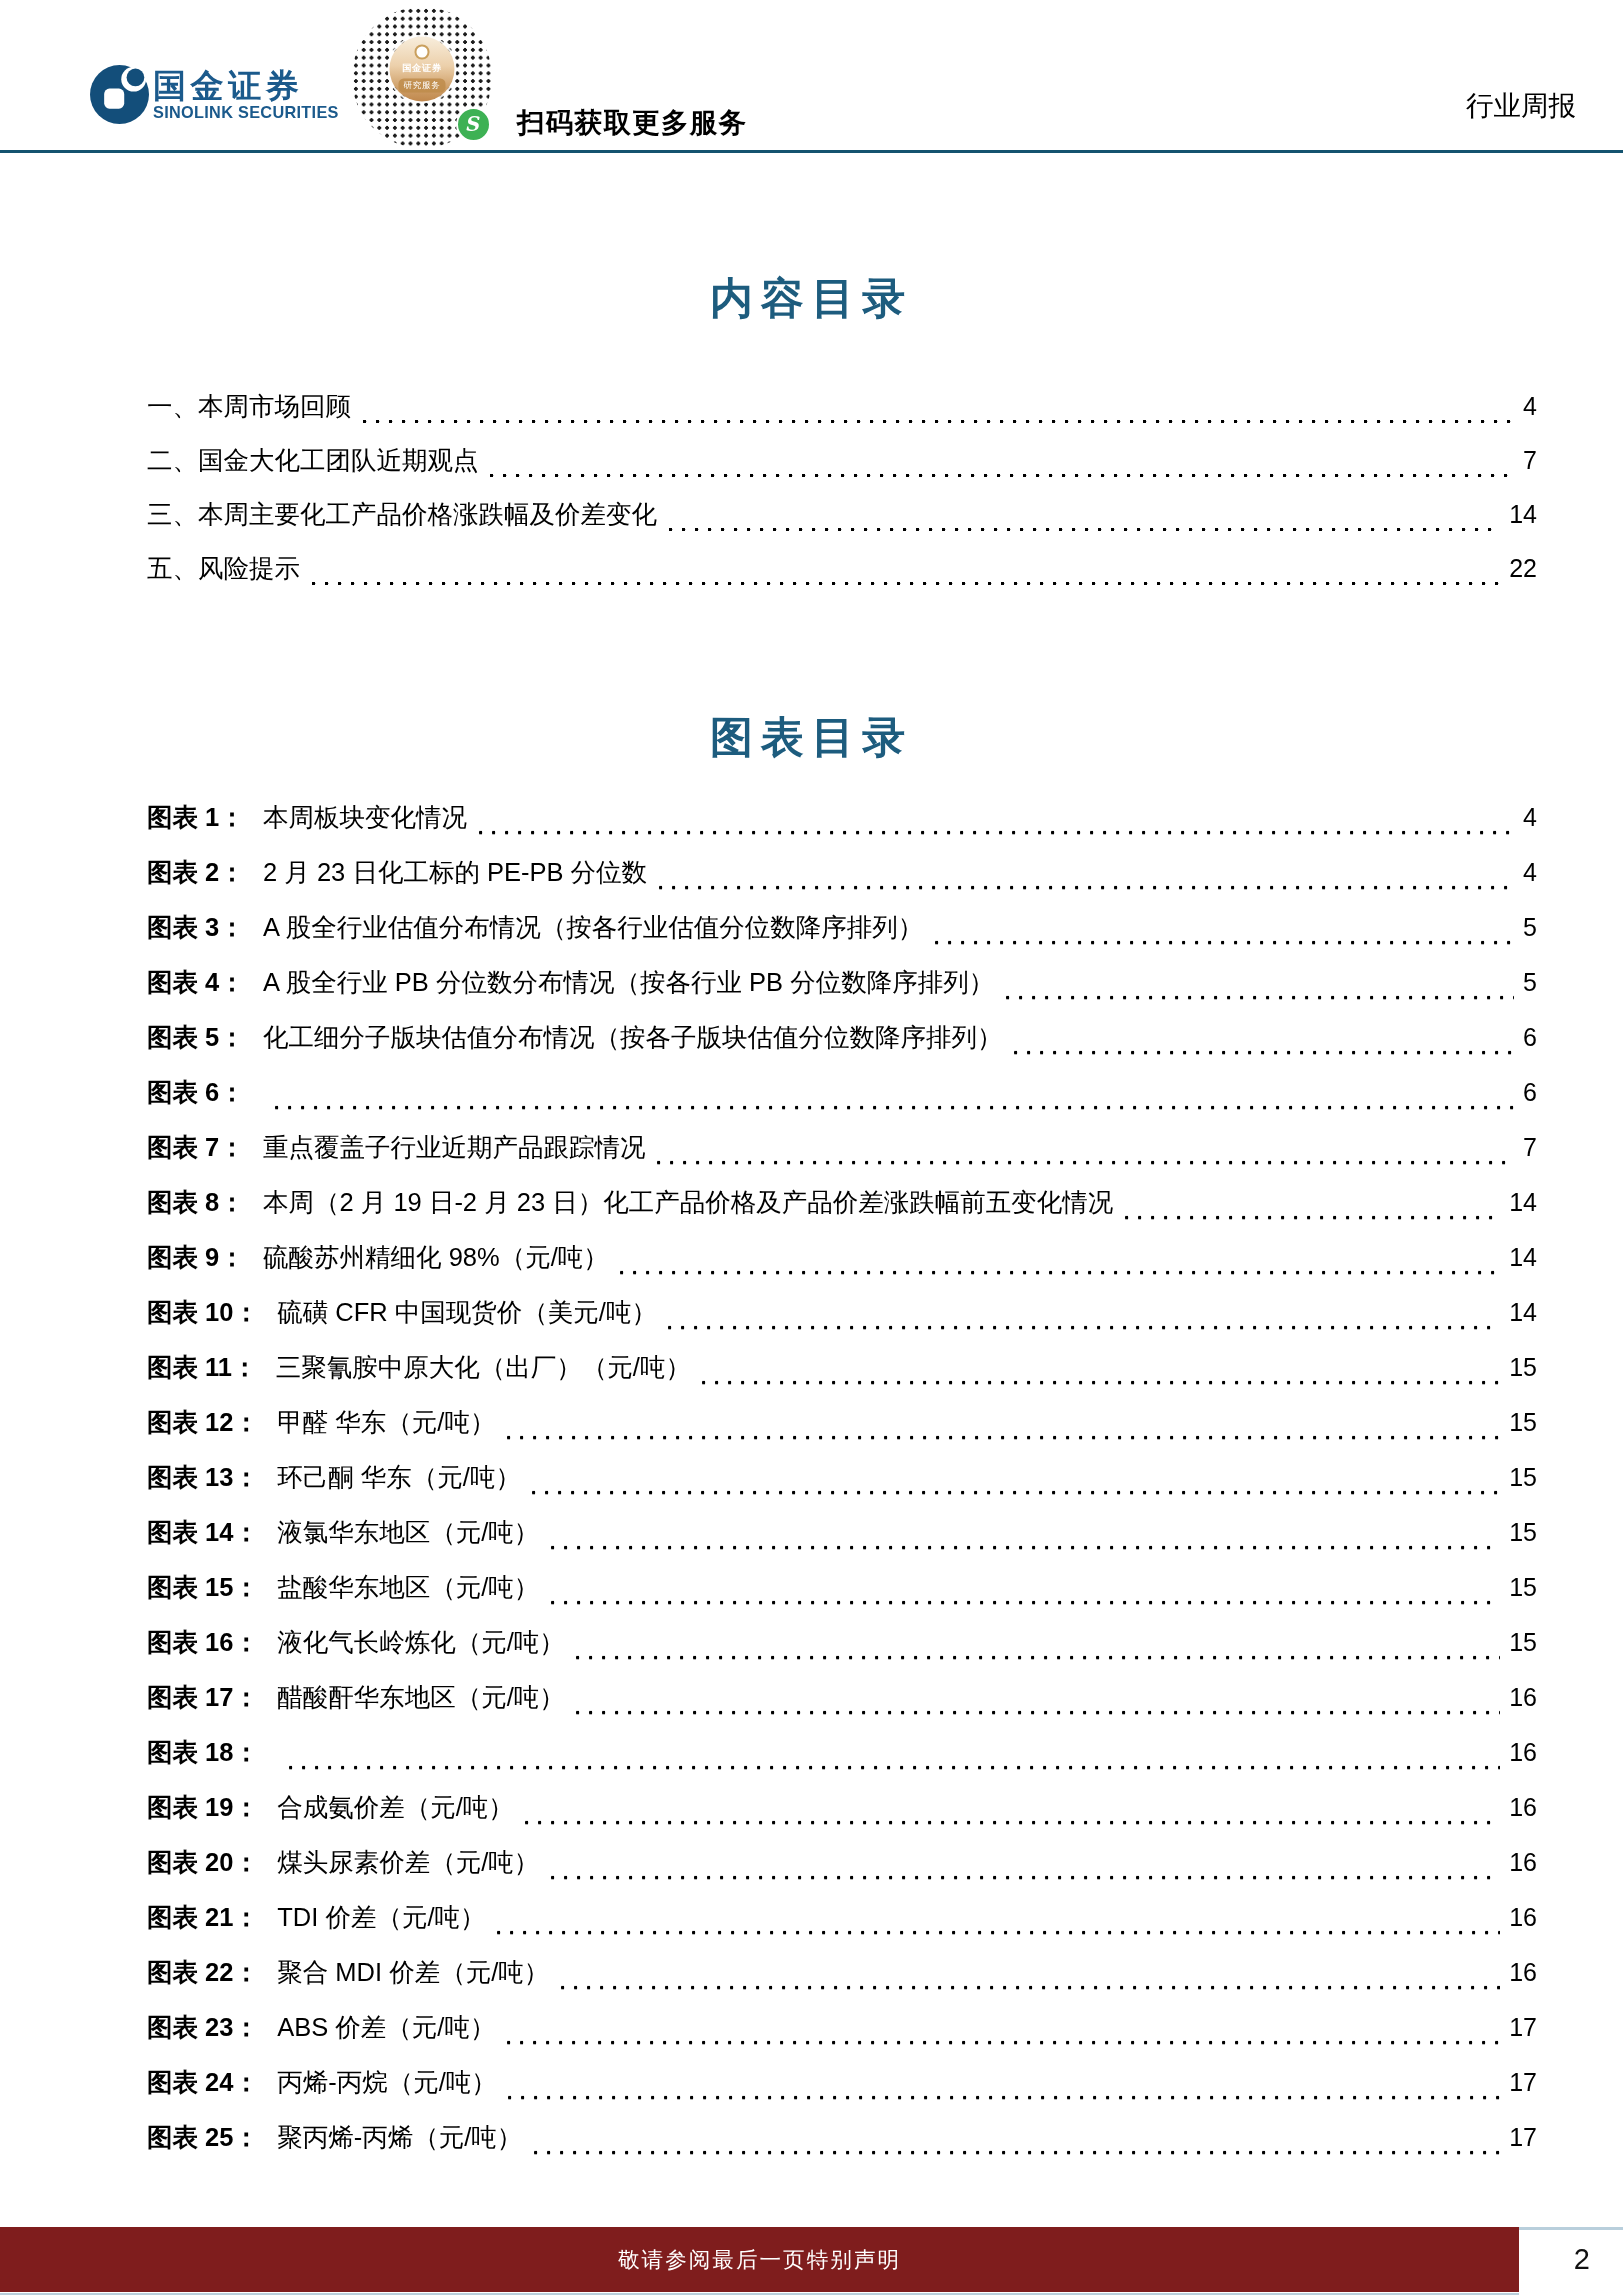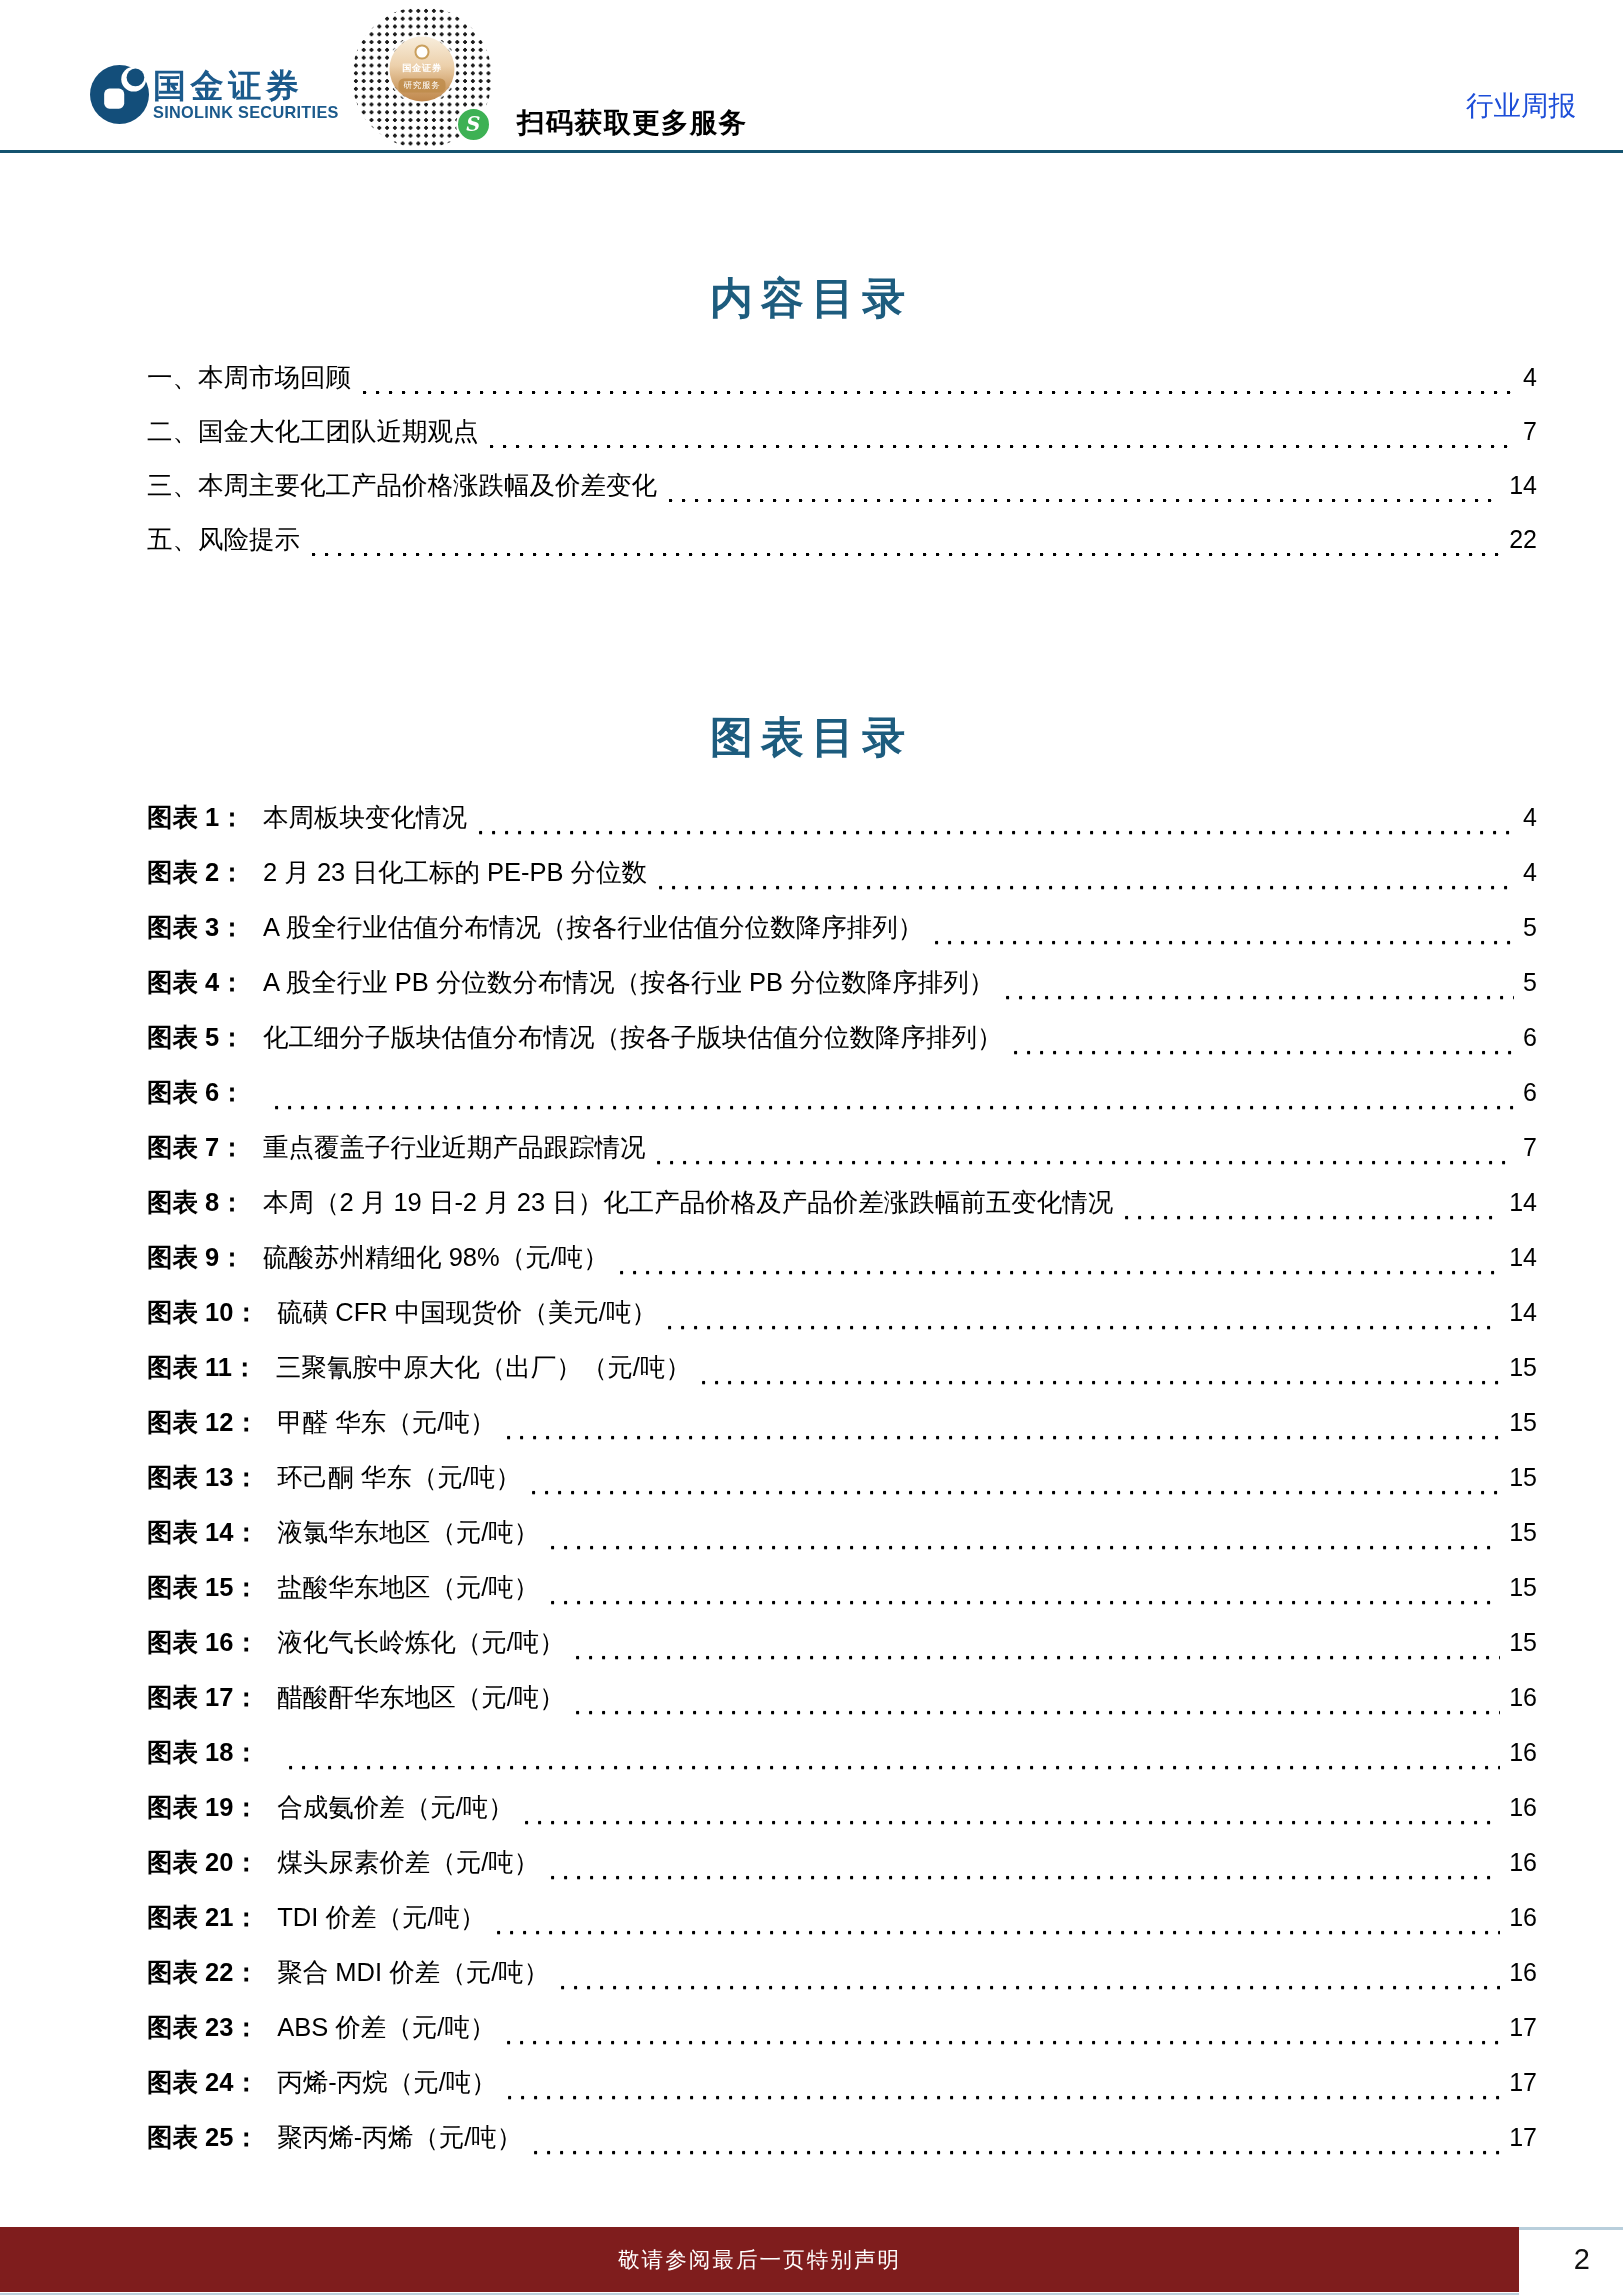--- a/index.html
+++ b/index.html
@@ -25,34 +25,34 @@
                   background:#fff;margin-bottom:2.6px;}
   .qr-badge .b1{font-size:9.2px;font-weight:700;color:#ffffff;letter-spacing:0.7px;}
   .qr-badge .b2{font-size:8.5px;color:#fff;background:rgba(190,140,75,.85);
                 padding:0.7px 5.2px;border-radius:5.2px;margin-top:3.9px;letter-spacing:0.7px;}
   .qr-green{position:absolute;right:1.3px;bottom:5.2px;width:31px;height:31px;border-radius:50%;
             background:#3db154;border:2.6px solid #ffffff;color:#fff;display:flex;
             align-items:center;justify-content:center;font-size:19.6px;font-weight:700;
             font-family:"DejaVu Serif",serif;font-style:italic;}
   .scan-caption{position:absolute;left:517px;top:90px;font-size:27.5px;font-weight:700;
                 letter-spacing:1.3px;color:#000;margin-top:15px;}
-  .report-type{position:absolute;right:47px;top:88px;font-size:27.5px;color:#1d4ed8;
+  .report-type{position:absolute;right:47px;top:88px;font-size:27.5px;color:#000000;
                font-family:"Liberation Serif","DejaVu Serif",serif;}
   .header-rule{position:absolute;left:0;top:150px;width:100%;height:3.3px;background:#14536f;}
 
   
   .section-title{position:absolute;left:0;width:100%;text-align:center;font-size:43px;
                  font-weight:700;color:#1d5c7e;letter-spacing:7.8px;
                  font-family:"Liberation Serif","DejaVu Serif",serif;}
   #toc-title{top:270px;}
   #fig-title{top:709px;}
 
   
   .list{position:absolute;left:147px;width:1390px;}
-  #toc-list{top:350px;}
+  #toc-list{top:379px;}
   #fig-list{top:790px;}
   .row{display:flex;align-items:center;height:54px;line-height:54px;font-size:25.5px;
        white-space:nowrap;font-family:"Liberation Sans","DejaVu Sans",sans-serif;}
   #fig-list .row{height:55px;line-height:55px;}
   .row-label{margin-right:18.3px;font-weight:bold;}
   .leader{flex:1;height:5.2px;margin:31px 9.2px 0 10.5px;
           background-image:radial-gradient(circle at 2.6px 2.6px,#000 1.6px,transparent 2px);
           background-size:13px 5.2px;background-repeat:repeat-x;background-position:left center;}
   .row-page{font-family:"Liberation Sans","DejaVu Sans",sans-serif;font-size:25px;}
 

